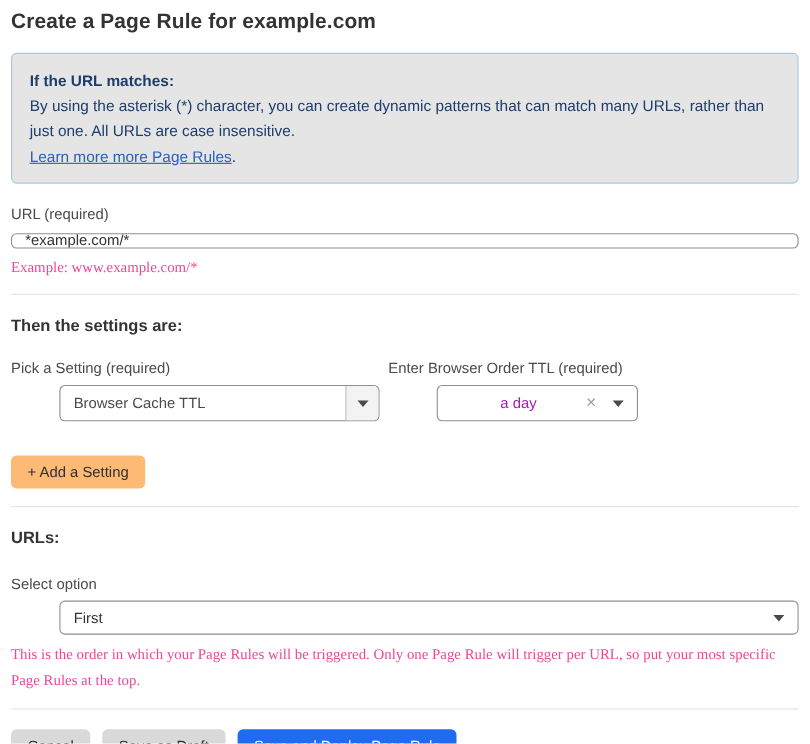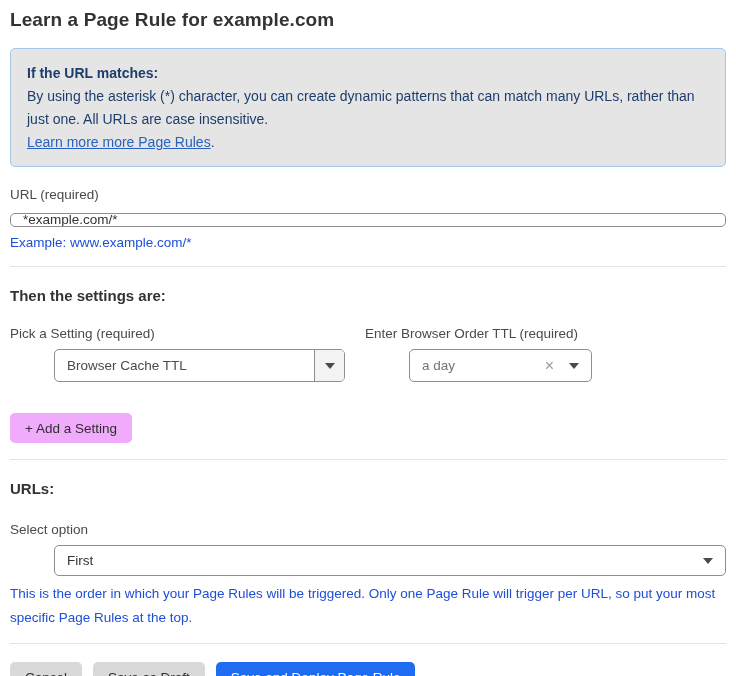--- a/index.html
+++ b/index.html
@@ -34,22 +34,23 @@
     cursor: pointer;
   }
   
   .field-label {
     font-size: 13.5px;
     color: #4a4a4a;
     margin-bottom: 8px;
   }
   .helper-text {
     font-size: 13.5px;
-    color: #1d4ed8;
+    color: #ec4899;
     margin-top: 7px;
+    font-family: Liberation Serif, serif;
   }
   
   .text-input {
     width: 100%;
     height: 14px;
     border: 1px solid #8e8e8e;
     border-radius: 5px;
     padding: 0 12px;
     font-size: 13.5px;
     font-family: "Liberation Sans", sans-serif;
@@ -63,21 +64,21 @@
     border: none;
     margin: 16px 0;
   }
   .section-heading {
     font-size: 15px;
     font-weight: bold;
     color: #333333;
     margin: 20px 0 22px 0;
   }
   
-  .settings-row { display: flex; gap: 20px; }
+  .settings-row { display: flex; gap: 8px; }
   .setting-col-1 { width: 335px; }
   .setting-col-2 { width: 227px; }
   .dropdown {
     position: relative;
     height: 33px;
     border: 1px solid #8e8e8e;
     border-radius: 5px;
     background: #ffffff;
     display: flex;
     align-items: center;
@@ -129,41 +130,41 @@
     justify-content: center;
     height: 30px;
     border: none;
     border-radius: 5px;
     font-size: 13.5px;
     font-family: "Liberation Sans", sans-serif;
     padding: 0 15px;
     cursor: pointer;
   }
   .btn-gray { background: #d9d9d9; color: #2e2e2e; }
-  .btn-add { background: #f0abfc; color: #2e2e2e; margin-top: 31px; }
+  .btn-add { background: #fdba74; color: #2e2e2e; margin-top: 31px; }
   .btn-primary { background: #1f6bf1; color: #ffffff; }
   .order-select {
     height: 31px;
   }
   .order-select .dd-value { color: #333333; }
   .footer-buttons {
     display: flex;
     gap: 10px;
     margin-top: 18px;
   }
   .footer-buttons .btn + .btn { margin-left: 1px; }
-  .url-value-col2 { color: #737373; }
+  .url-value-col2 { color: #a21caf; text-align: center; }
   .order-helper { line-height: 24px; margin-top: 6px; width: 712px; }
 </style>
 </head>
 <body>
 
 
 
-<h1 class="page-title">Learn a Page Rule for example.com</h1>
+<h1 class="page-title">Create a Page Rule for example.com</h1>
 
 <div class="info-box">
   <div class="info-heading">If the URL matches:</div>
   <div class="info-body">By using the asterisk (*) character, you can create dynamic patterns that can match many URLs, rather than just one. All URLs are case insensitive.</div>
   <div><a class="info-link">Learn more more Page Rules</a><span>.</span></div>
 </div>
 
 <div class="field-label">URL (required)</div>
 <input class="text-input" type="text" value="*example.com/*" style="">
 <div class="helper-text">Example: www.example.com/*</div>

